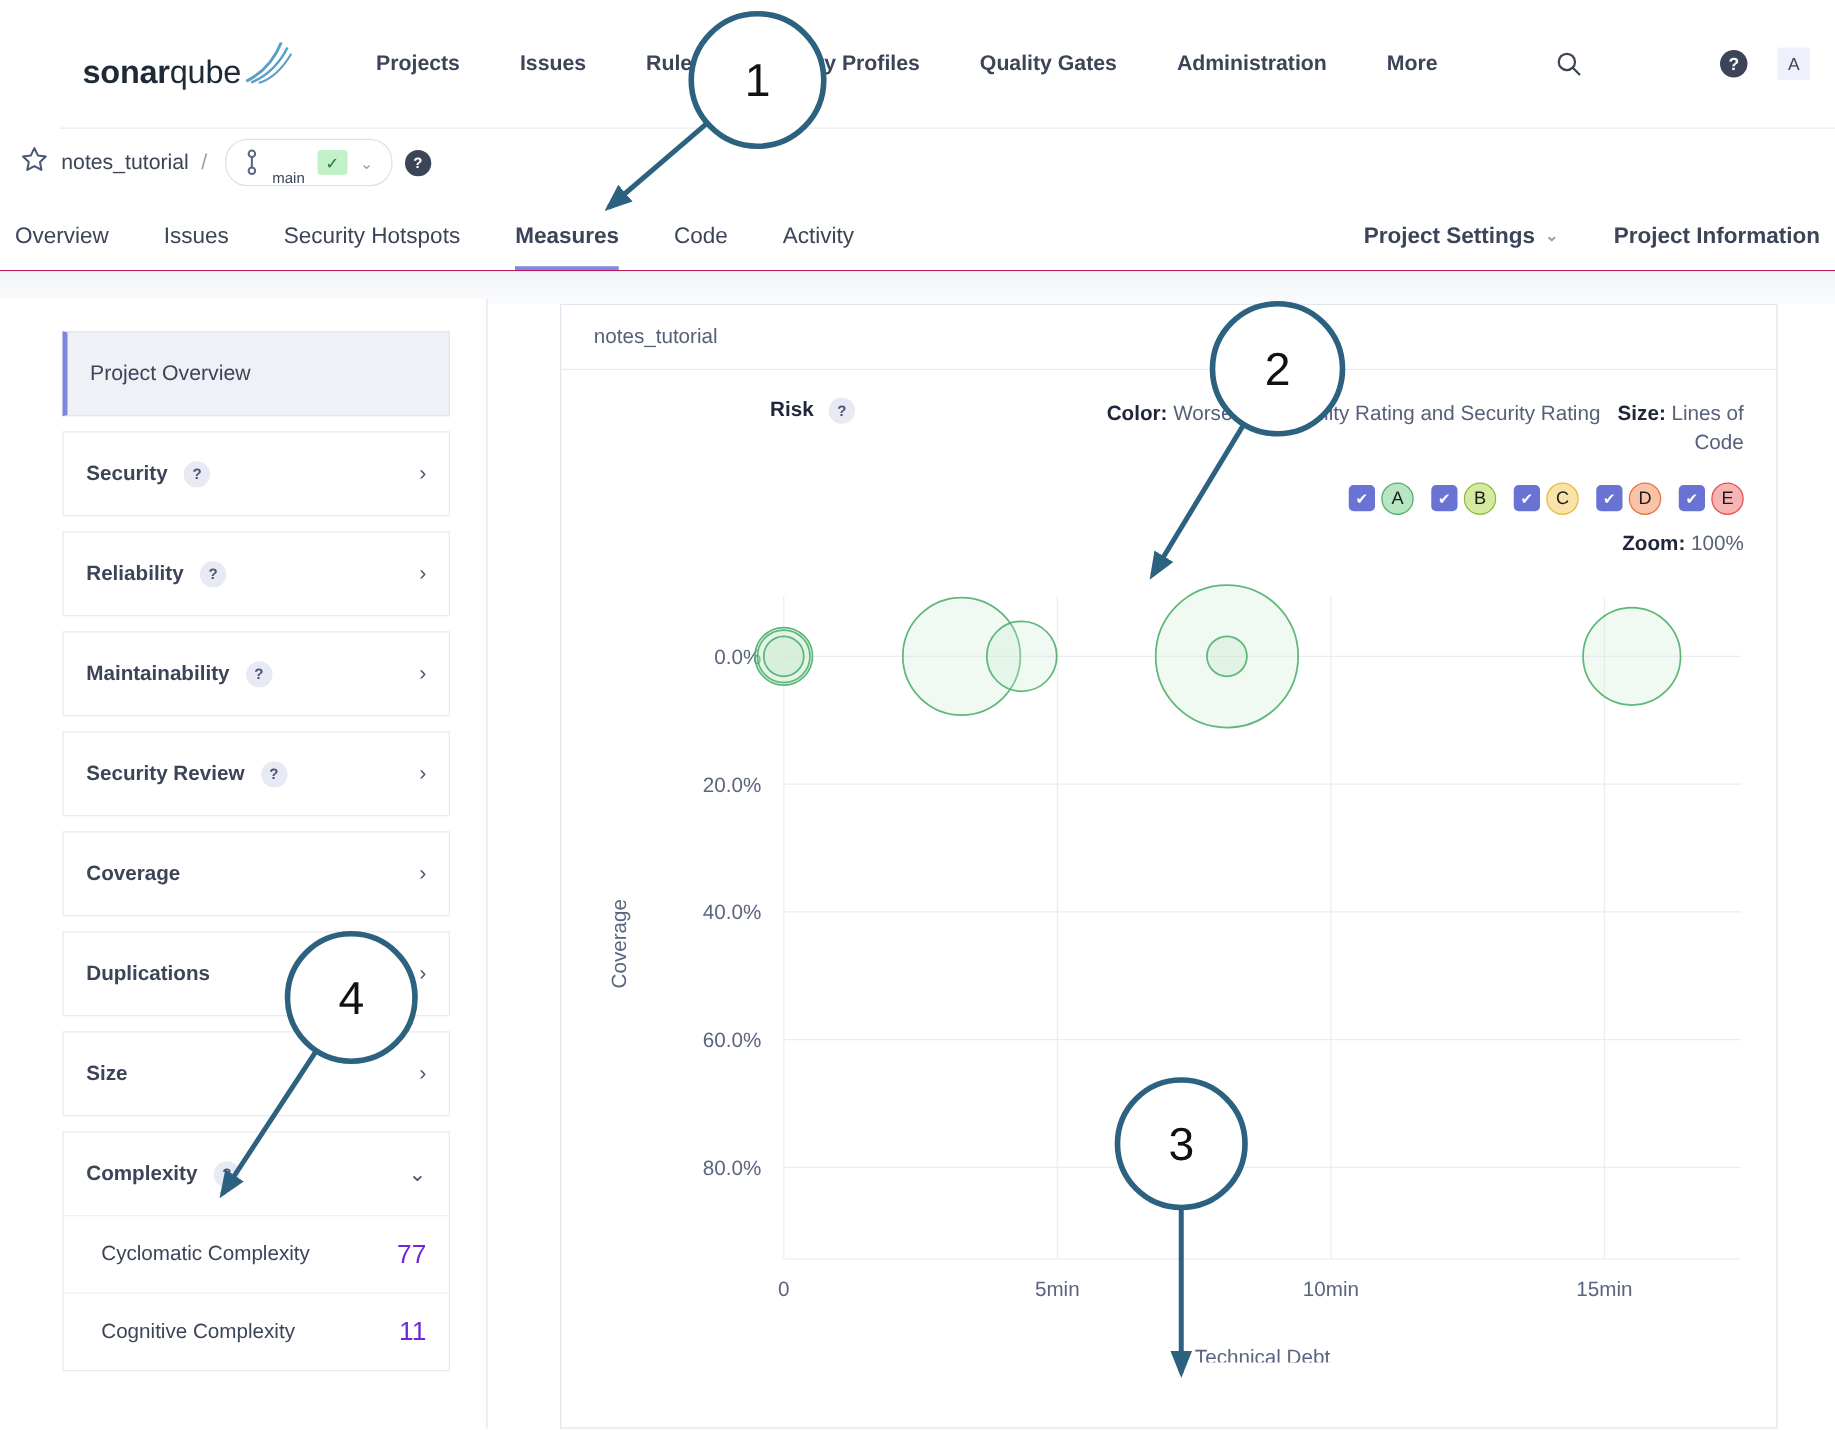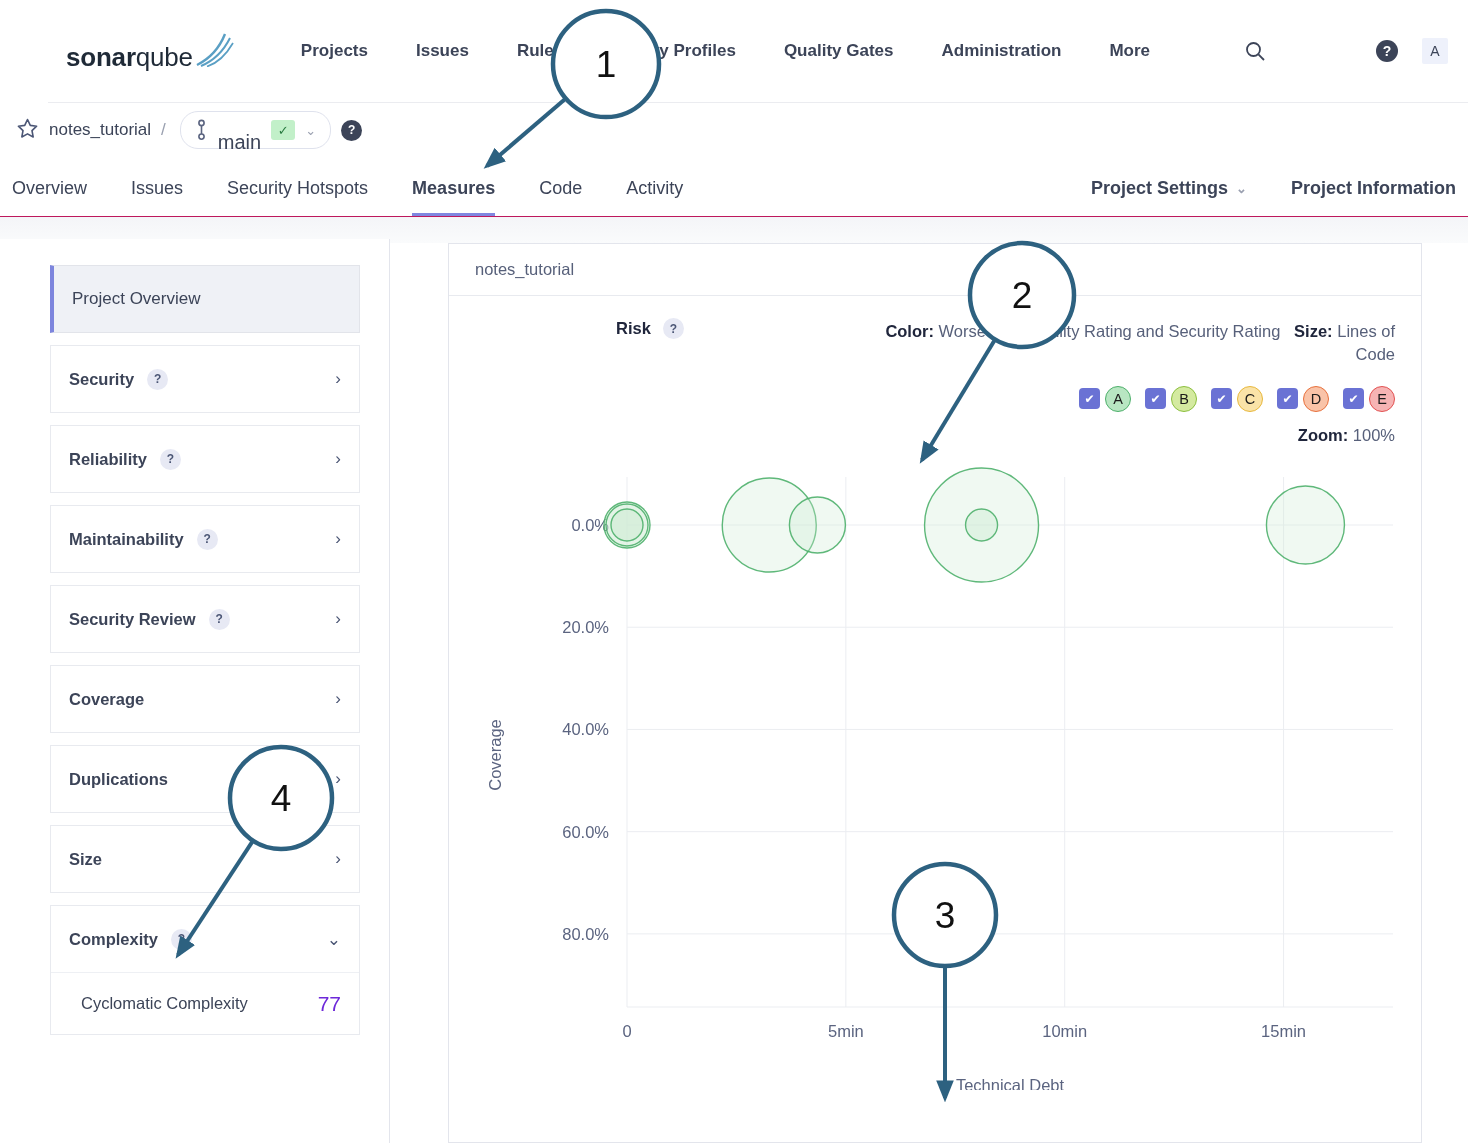--- a/index.html
+++ b/index.html
@@ -50,21 +50,21 @@
   }
   .star-icon { color:#4b5675; }
   .proj-name { font-size:17px; color:#3c4458; }
   .crumb-sep { color:#9aa0b0; font-size:17px; }
   .branch-pill {
     display:flex; align-items:center; gap:10px;
     border:1px solid #dfe2ed; border-radius:18px;
     height:38px; padding:0 14px 0 14px; background:#fff;
     margin-left:4px; cursor:pointer;
   }
-  .branch-name { font-size:20px; color:#3c4458;margin-top:24px; }
+  .branch-name { font-size:12px; color:#3c4458;margin-top:24px; }
   .branch-check {
     background:#c2f0c9; color:#2a7b41; width:24px; height:20px; border-radius:3px;
     display:flex; align-items:center; justify-content:center; font-size:13px;
   }
   .chev { color:#9aa0b0; font-size:13px; }
   .qmark {
     width:21px; height:21px; border-radius:50%; background:#e7e9f4;
     color:#4b5675; font-size:12px; font-weight:700;
     display:inline-flex; align-items:center; justify-content:center;
     flex:0 0 auto; cursor:pointer;
@@ -300,20 +300,24 @@
 
       <div class="side-card">
         <div class="side-row">
           <span class="side-label">Complexity</span>
           <span class="qmark">?</span>
           <span class="side-arrow">⌄</span>
         </div>
         <div class="sub-row">
           <span class="sub-name">Cyclomatic Complexity</span>
           <span class="sub-val">77</span>
+        </div>
+        <div class="sub-row">
+          <span class="sub-name">Cognitive Complexity</span>
+          <span class="sub-val">11</span>
         </div>
       </div>
 
     </div>
   </aside>
 
   <main class="main">
     <section class="panel">
       <div class="panel-head">
         <span class="panel-title">notes_tutorial</span>

